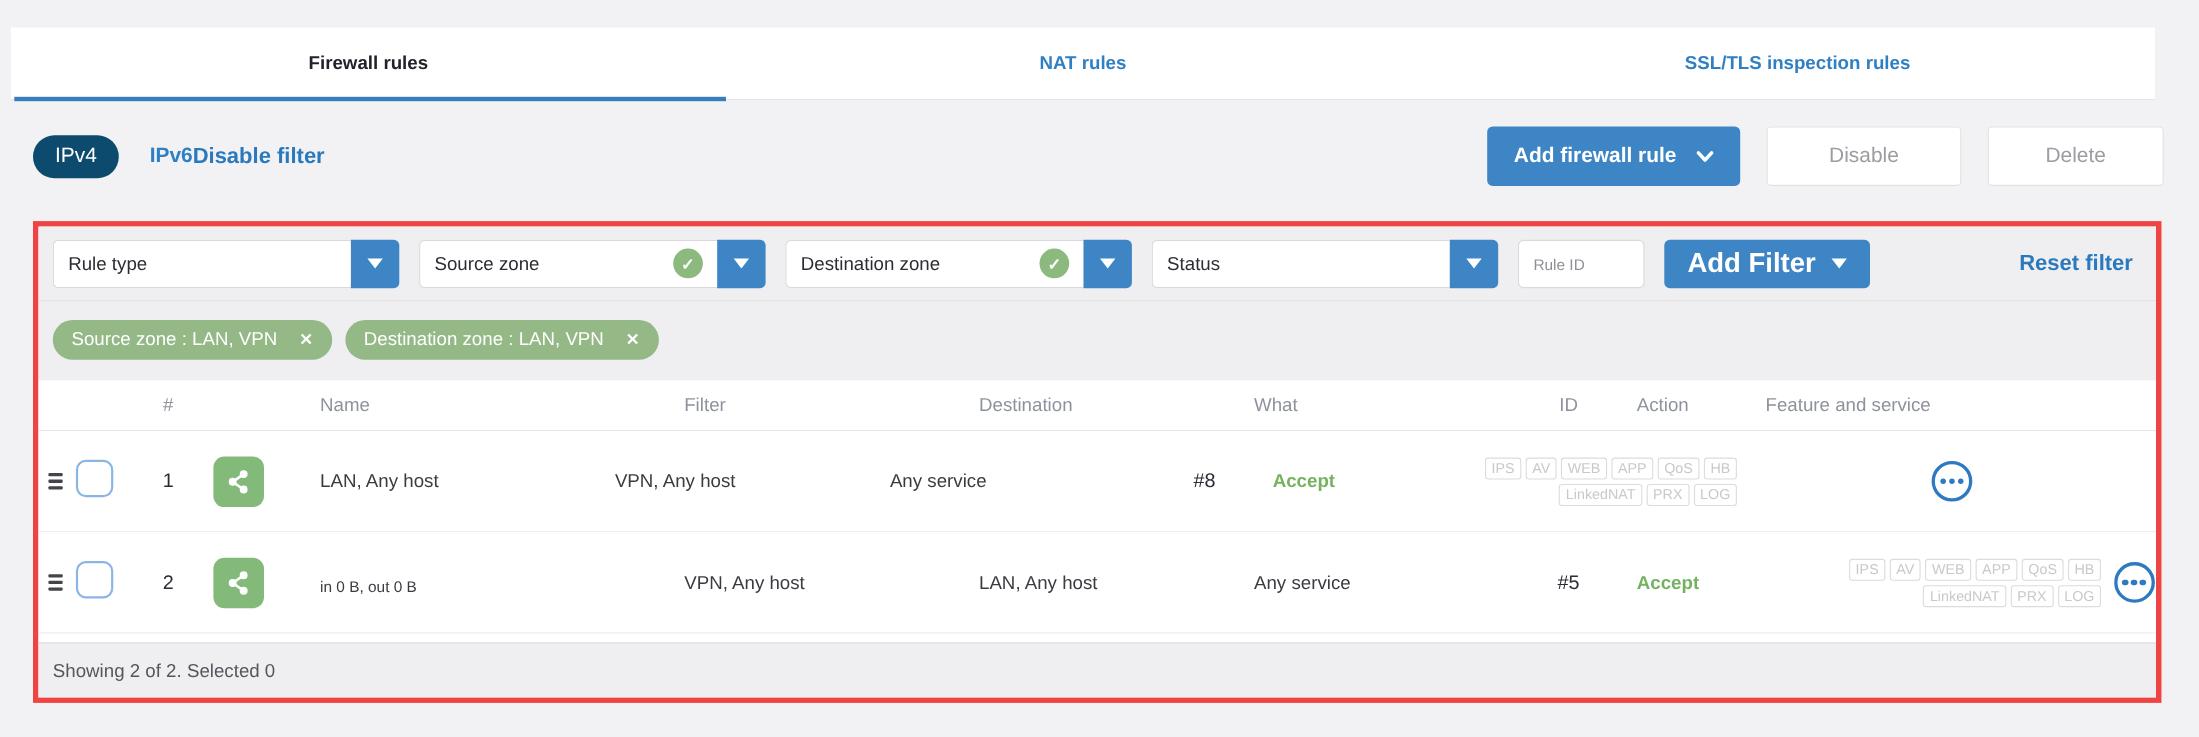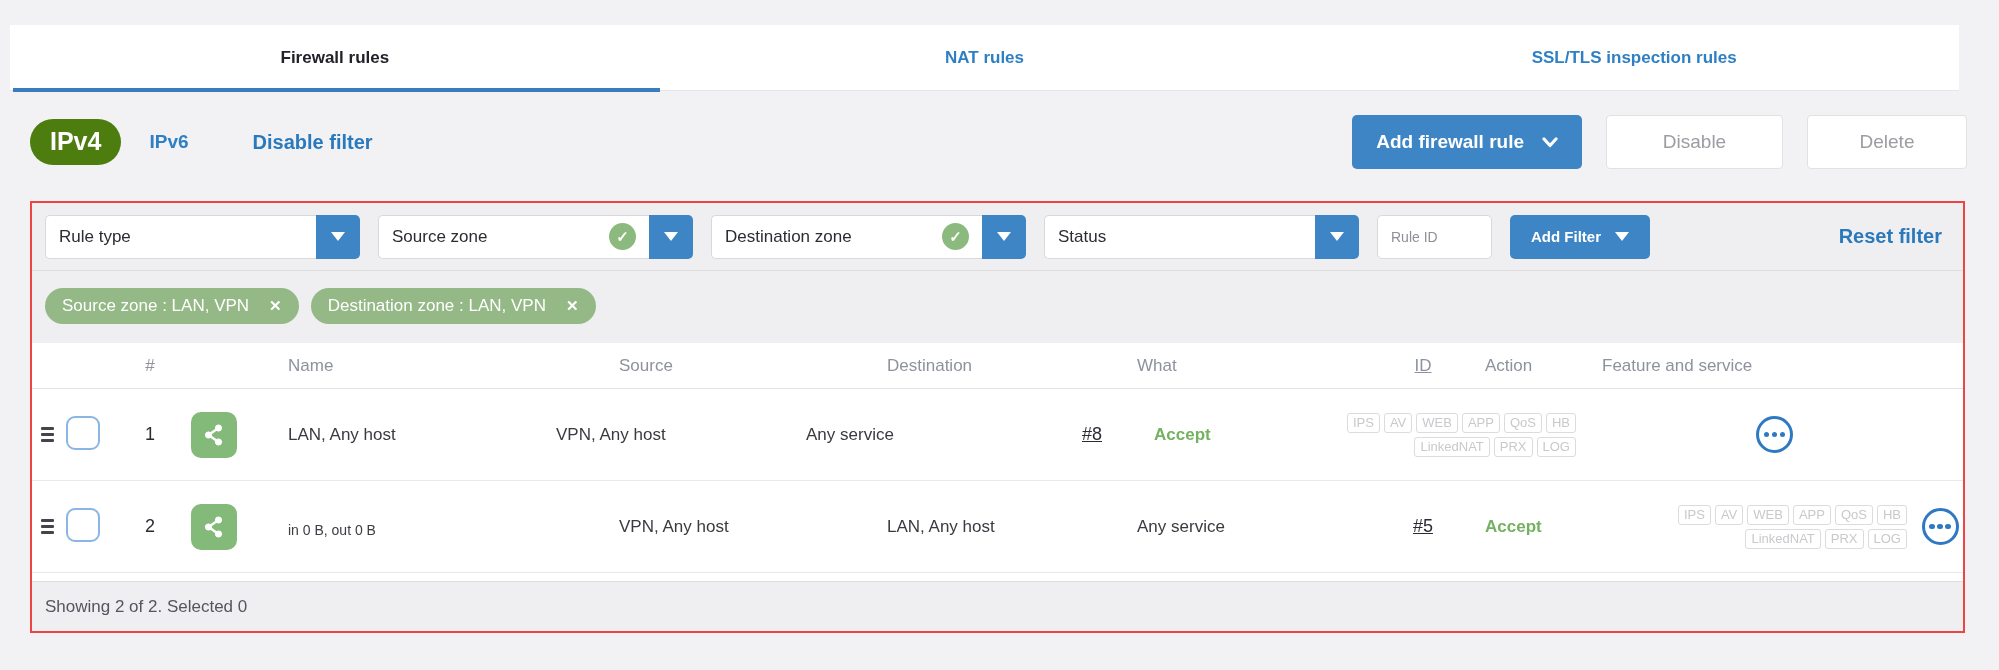--- a/index.html
+++ b/index.html
@@ -7,60 +7,60 @@
   body { background:#f2f2f4; font-family:"Liberation Sans", sans-serif; color:#2b2b33; }
 
   
   .tabbar { margin:25px 40px 0 10px; height:66px; background:#fff; display:flex; border-bottom:1px solid #e6e6e8; }
   .tab { flex:1; display:flex; align-items:center; justify-content:center; font-size:17px; font-weight:700; color:#2e7fc4; position:relative; cursor:pointer; }
   .tab.active { color:#22222a; }
   .tab.active::after { content:''; position:absolute; left:3px; right:0; bottom:-2px; height:4px; background:#3a7dbf; }
 
   
   .controls { margin:24px 32px 0 30px; height:54px; display:flex; align-items:center; }
-  .pill { background:#4d7c0f; color:#fff; font-weight:700; font-size:25px; padding:8px 20px 9px; border-radius:24px; cursor:pointer; }
+  .pill { background:#0c4a6e; color:#fff; font-weight:400; font-size:19px; padding:8px 20px 9px; border-radius:24px; cursor:pointer; }
   .ipv6 { color:#2e7fc4; font-weight:700; font-size:19px; margin-left:28px; cursor:pointer; }
   .link-strong { color:#2a79bd; font-weight:700; font-size:20px; cursor:pointer; }
-  .disable-filter { margin-left:64px; }
+  .disable-filter { }
   .controls-right { margin-left:auto; display:flex; align-items:center; gap:24px; }
   .btn-primary { background:#3d85c4; color:#fff; border:none; font-family:inherit; font-size:19px; font-weight:600; height:54px; padding:0 24px; border-radius:5px; display:flex; align-items:center; gap:18px; cursor:pointer; }
   .btn-secondary { background:#fff; border:1px solid #e1e1e3; color:#9c9ca2; font-family:inherit; font-size:19px; height:54px; border-radius:4px; cursor:pointer; }
   .btn-disable { width:177px; }
   .btn-delete { width:160px; }
 
   
-  .panel { margin:32px 34px 0 30px; background:#fff; border:2px solid #ef4444; }
+  .panel { margin:32px 34px 0 30px; background:#fff; border:5px solid #ef4444; }
 
   .filterbar { background:#efeff1; border-bottom:1px solid #dededf; height:68px; display:flex; align-items:center; gap:18px; padding:0 13px; }
   .dropdown { display:flex; height:44px; width:315px; flex:0 0 auto; cursor:pointer; }
   .dd-label { flex:1; background:#fff; border:1px solid #d9d9db; border-right:none; border-radius:5px 0 0 5px; display:flex; align-items:center; padding:0 13px 0 13px; font-size:17px; color:#2c2c33; }
   .dd-check { width:27px; height:27px; border-radius:50%; background:#8cba7e; color:#fff; font-size:15px; font-weight:700; display:flex; align-items:center; justify-content:center; margin-left:auto; }
   .dd-btn { width:44px; background:#3d85c4; border-radius:0 5px 5px 0; display:flex; align-items:center; justify-content:center; }
   .tri-down { width:0; height:0; border-left:7px solid transparent; border-right:7px solid transparent; border-top:9px solid #fff; }
   .rule-id { width:115px; height:44px; border:1px solid #d9d9db; border-radius:5px; padding:0 13px; font-family:inherit; font-size:14px; color:#55555c; background:#fff; }
   .rule-id::placeholder { color:#8f8f96; }
-  .btn-add-filter { background:#3d85c4; color:#fff; border:none; font-family:inherit; font-size:15px; font-weight:600; height:44px; padding:0 21px; border-radius:5px; display:flex; align-items:center; gap:14px; cursor:pointer; }
+  .btn-add-filter { background:#3d85c4; color:#fff; border:none; font-family:inherit; font-size:25px; font-weight:600; height:44px; padding:0 21px; border-radius:5px; display:flex; align-items:center; gap:14px; cursor:pointer; }
   .reset { margin-left:auto; padding-right:8px; }
 
   .chipsrow { background:#efeff1; padding:17px 13px 19px; display:flex; gap:12px; }
   .chip { background:#94b886; color:#fff; font-size:17px; height:36px; padding:0 17px; border-radius:18px; display:flex; align-items:center; gap:20px; }
   .chip-x { font-weight:700; font-size:15px; cursor:pointer; }
 
   
   .thead { display:flex; align-items:center; height:46px; border-bottom:1px solid #e3e3e5; color:#8d929c; font-size:17px; background:#fff; }
   .trow { display:flex; align-items:center; height:92px; border-bottom:1px solid #e8e8ea; background:#fff; }
   .c-handle { width:34px; display:flex; justify-content:flex-start; padding-left:9px; }
   .c-check { width:56px; }
   .c-num { width:56px; text-align:center; }
   .c-icon { width:110px; padding-left:13px; }
   .c-name { width:331px; }
   .c-source { width:268px; }
   .c-dest { width:250px; }
   .c-what { width:250px; }
-  .c-id { width:72px; text-align:center;text-decoration:underline; }
+  .c-id { width:72px; text-align:center; }
   .c-action { width:128px; padding-left:26px; }
   .c-feature { width:330px; padding:0 10px 0 15px; }
   .c-menu { flex:1; display:flex; justify-content:center; }
   .cell-text { font-size:17px; color:#3a3a41; }
   .num-val { font-size:18px; color:#2b2b33; }
   .id-val { font-size:18px; color:#2b2b33; }
   .action-val { font-size:17px; font-weight:700; color:#74b25f; }
 
   .drag-handle { display:flex; flex-direction:column; gap:3px; cursor:grab; }
   .drag-handle span { display:block; width:13px; height:3px; background:#44444b; border-radius:1px; }
@@ -159,21 +159,21 @@
       <span class="chip-x">✕</span>
     </div>
   </div>
 
   <div class="thead">
     <div class="c-handle"></div>
     <div class="c-check"></div>
     <div class="c-num">#</div>
     <div class="c-icon"></div>
     <div class="c-name">Name</div>
-    <div class="c-source">Source</div>
+    <div class="c-source">Filter</div>
     <div class="c-dest">Destination</div>
     <div class="c-what">What</div>
     <div class="c-id">ID</div>
     <div class="c-action">Action</div>
     <div class="c-feature">Feature and service</div>
     <div class="c-menu"></div>
   </div>
 
   <div class="trow">
     <div class="c-handle">

